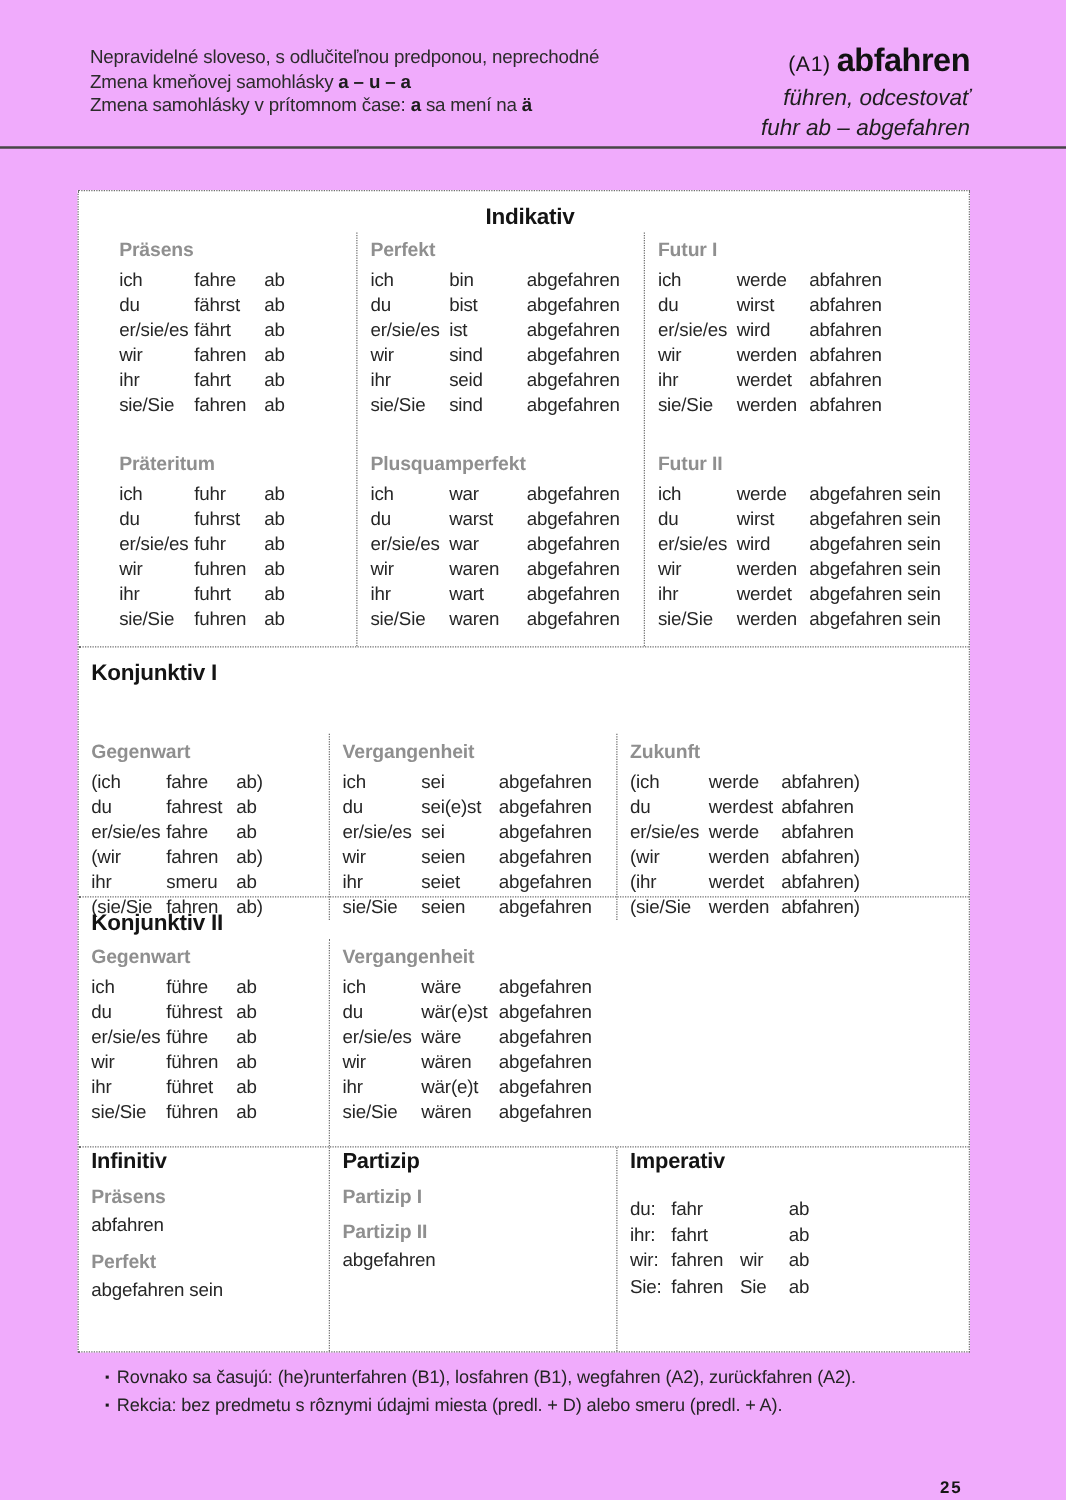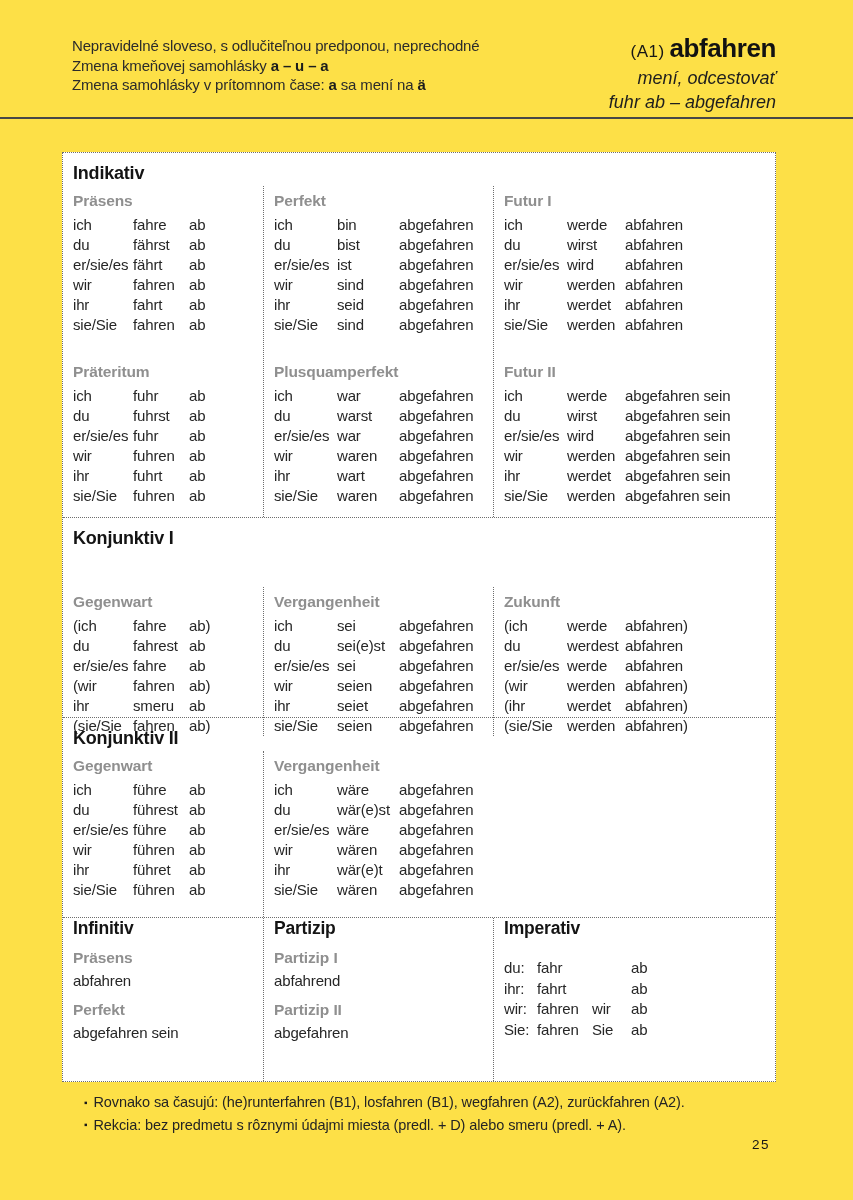--- a/index.html
+++ b/index.html
@@ -5,21 +5,21 @@
   html, body {
     margin: 0; padding: 0;
     width: 853px; height: 1200px;
     background: #ffffff;
     font-family: "Liberation Sans", sans-serif;
     overflow: hidden;
   }
   .page {
     position: relative;
     width: 853px; height: 1200px;
-    background: #fde047;
+    background: #f0abfc;
     color: #242424;
   }
 
   
   .page-header {
     position: absolute;
     left: 72px; right: 77px; top: 36px;
     display: flex;
     justify-content: space-between;
     align-items: flex-start;
@@ -64,21 +64,21 @@
     left: 62px; top: 152px;
     width: 714px; height: 930px;
     box-sizing: border-box;
     border: 1px dotted #6e6e6e;
     display: flex;
     flex-direction: column;
     background: #fff;
   }
   .section { box-sizing: border-box; display: flex; flex-direction: column; }
   .section + .section { border-top: 1px dotted #6e6e6e; }
-  .sec-indikativ   { height: 364px; }
+  .sec-indikativ   { height: 364px; align-items: center; }
   .sec-konjunktiv-1{ height: 200px; gap: 36px; }
   .sec-konjunktiv-2{ height: 200px; }
   .sec-final       { flex: 1; }
 
   .section-title {
     font-size: 18px;
     font-weight: 700;
     color: #141414;
     letter-spacing: -0.2px;
     padding: 10px 0 2px 10px;
@@ -149,44 +149,44 @@
     letter-spacing: -0.1px;
   }
   .footnote-bullet {
     font-size: 10px;
     margin-right: 6px;
     vertical-align: 1.5px;
     color: #1a1a1a;
   }
   .page-number {
     position: absolute;
-    right: 83px; top: 1137px;
+    right: 83px; top: 1182px;
     font-size: 13.5px;
-    font-weight: 400;
+    font-weight: 700;
     letter-spacing: 1.5px;
     color: #161616;
   }
 </style>
 </head>
 <body>
 
 <div class="page">
 
   <header class="page-header">
     <div class="intro">
       <div class="intro-line"><span>Nepravidelné sloveso, s odlučiteľnou predponou, neprechodné</span></div>
       <div class="intro-line"><span>Zmena kmeňovej samohlásky </span><b>a – u – a</b></div>
       <div class="intro-line"><span>Zmena samohlásky v prítomnom čase: </span><b>a</b><span> sa mení na </span><b>ä</b></div>
     </div>
     <div class="headword-block">
       <div class="headword-line">
         <span class="headword-level">(A1)</span>
         <span class="headword-verb">abfahren</span>
       </div>
-      <div class="headword-translation">mení, odcestovať</div>
+      <div class="headword-translation">führen, odcestovať</div>
       <div class="headword-parts">fuhr ab – abgefahren</div>
     </div>
   </header>
 
   <div class="rule"></div>
 
   <main class="conj-table" id="conj-table">
       <section class="section sec-indikativ">
         <div class="section-title">Indikativ</div>
         <div class="section-cols">
@@ -587,21 +587,20 @@
           <div class="col col-1">
             <div class="final-title">Infinitiv</div>
             <div class="form-label">Präsens</div>
             <div class="form-value">abfahren</div>
             <div class="form-label">Perfekt</div>
             <div class="form-value">abgefahren sein</div>
           </div>
           <div class="col col-2 divider">
             <div class="final-title">Partizip</div>
             <div class="form-label">Partizip I</div>
-            <div class="form-value">abfahrend</div>
             <div class="form-label">Partizip II</div>
             <div class="form-value">abgefahren</div>
           </div>
           <div class="col col-3 divider">
             <div class="final-title">Imperativ</div>
             <div class="imp-rows">
               <div class="conj-row grid-imp">
                 <span class="cell">du:</span>
                 <span class="cell">fahr</span>
                 <span class="cell"></span>

